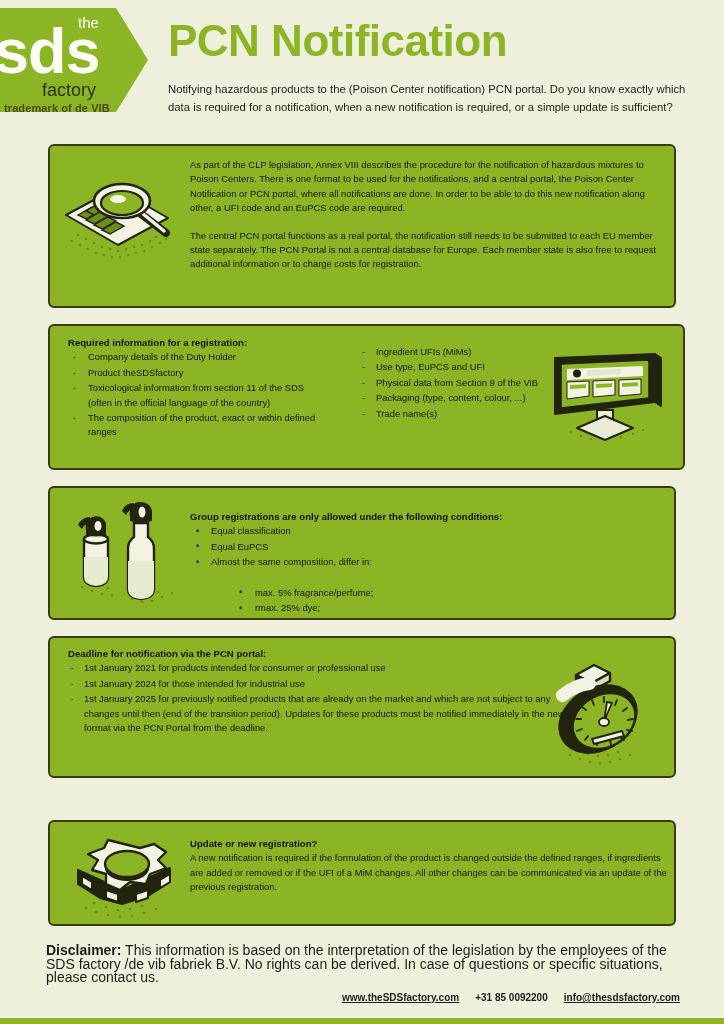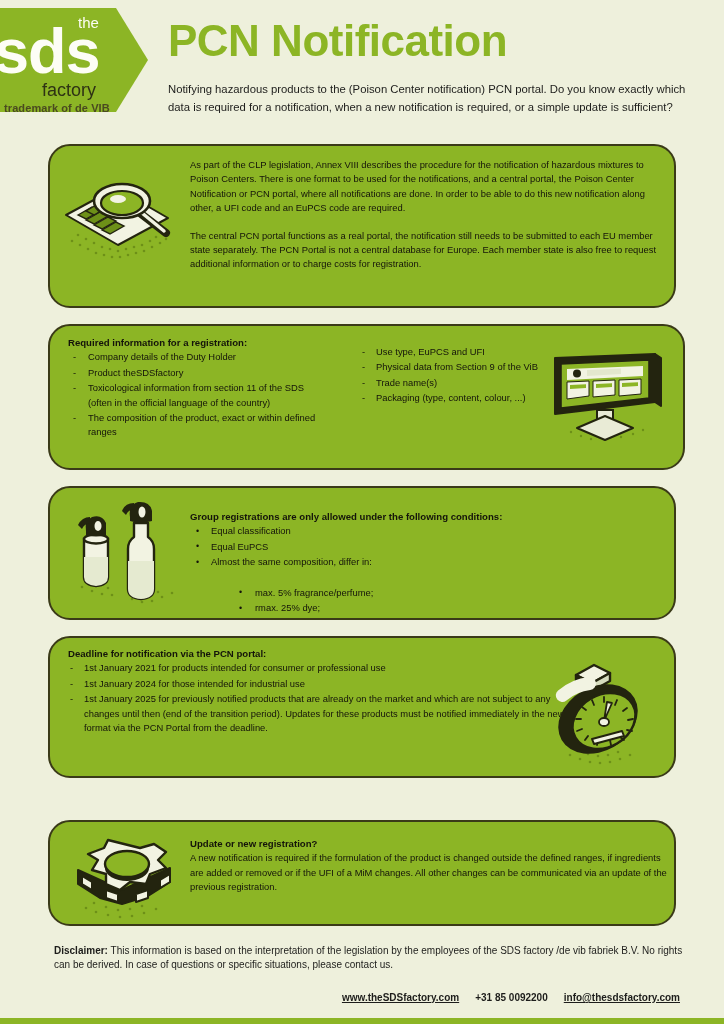--- a/index.html
+++ b/index.html
@@ -86,21 +86,21 @@
     font-size: 11.3px;
     line-height: 18px;
     color: #1d1d1b;
   }
 
   
   .box {
     position: absolute;
     background: #8cb525;
     border: 2px solid #3a3a18;
-    border-radius: 22px;
+    border-radius: 6px;
     box-sizing: border-box;
     overflow: hidden;
   }
   .box-text {
     font-size: 9.4px;
     line-height: 14.4px;
     color: #14140a;
   }
   .box-head {
     font-weight: 700;
@@ -163,23 +163,23 @@
   .illus { position: absolute; }
   #illus-doc     { left: 56px;  top: 175px; width: 128px; height: 92px; }
   #illus-monitor { left: 537px; top: 336px; width: 136px; height: 108px; }
   #illus-bottles { left: 62px;  top: 495px; width: 126px; height: 114px; }
   #illus-watch   { left: 534px; top: 655px; width: 134px; height: 122px; }
   #illus-gear    { left: 62px;  top: 832px; width: 130px; height: 96px; }
 
   
   .disclaimer {
     position: absolute;
-    left: 54px; top: 944px;
+    left: 46px; top: 944px;
     width: 634px;
-    font-size: 10px;
+    font-size: 14px;
     line-height: 13.5px;
     color: #1d1d1b;
   }
   .disclaimer b { font-weight: 700; }
   .footer-links {
     position: absolute;
     left: 46px; top: 992px;
     width: 634px;
     text-align: right;
     font-size: 10px;
@@ -285,24 +285,25 @@
       <div class="box-head">Required information for a registration:</div>
       <ul class="dash box-text">
         <li>Company details of the Duty Holder</li>
         <li>Product theSDSfactory</li>
         <li>Toxicological information from section 11 of the SDS (often in the official language of the country)</li>
         <li>The composition of the product, exact or within defined ranges</li>
       </ul>
     </div>
     <div class="col-right">
       <ul class="dash tight box-text">
+        <li>Ingredient UFIs (MiMs)</li>
         <li>Use type, EuPCS and UFI</li>
         <li>Physical data from Section 9 of the ViB</li>
+        <li>Packaging (type, content, colour, ...)</li>
         <li>Trade name(s)</li>
-        <li>Packaging (type, content, colour, ...)</li>
       </ul>
     </div>
   </div>
 
   <svg class="illus" id="illus-monitor" viewBox="0 0 136 108">
     <g>
 
       <polygon points="60,74 76,74 76,88 60,88" fill="#e9ebd6" stroke="#23240f" stroke-width="2"></polygon>
       <polygon points="40,92 68,80 96,92 68,104" fill="#e9ebd6" stroke="#23240f" stroke-width="2" stroke-linejoin="round"></polygon>
 

